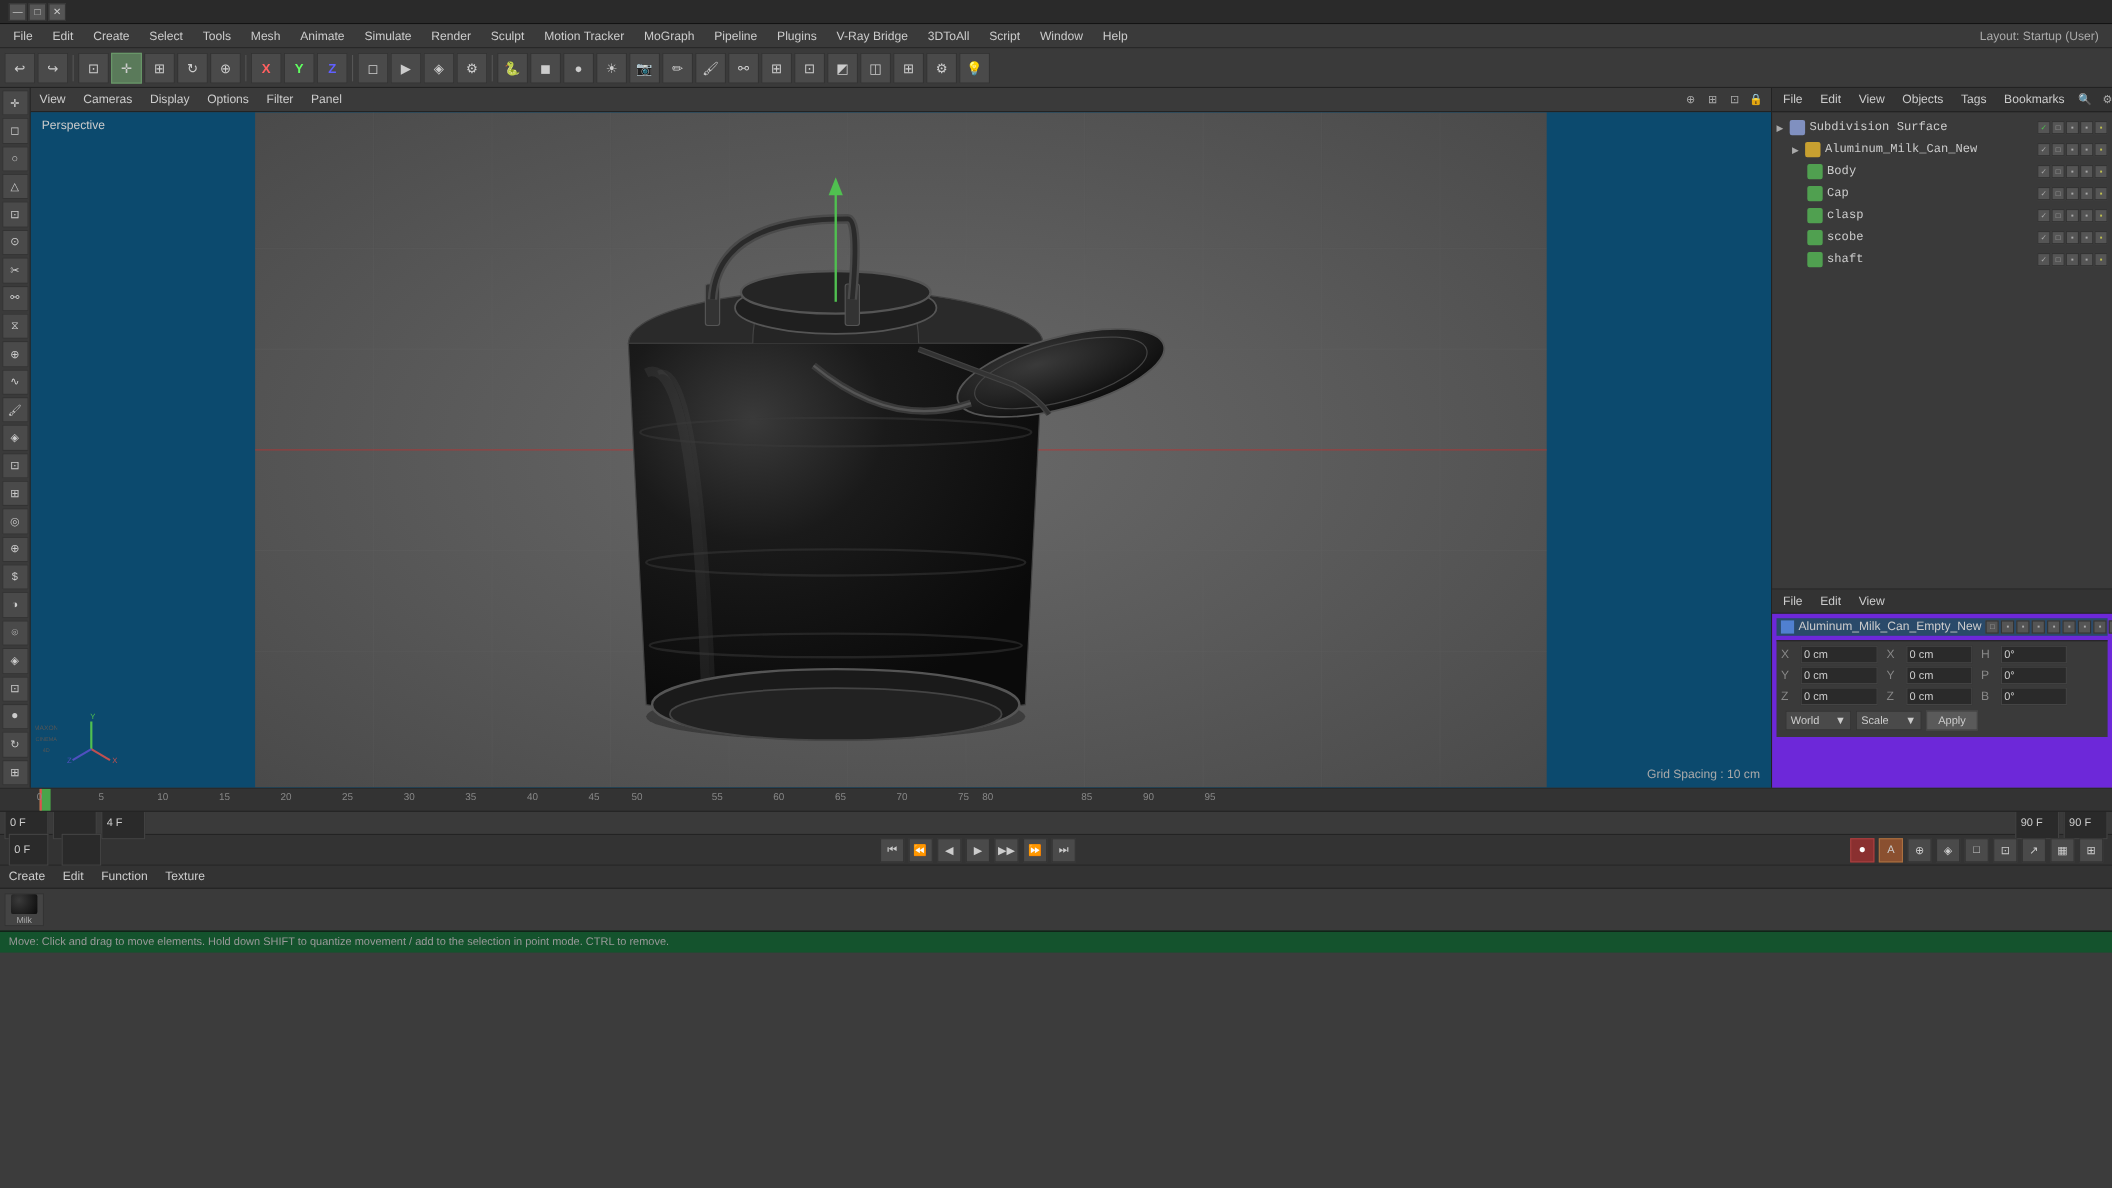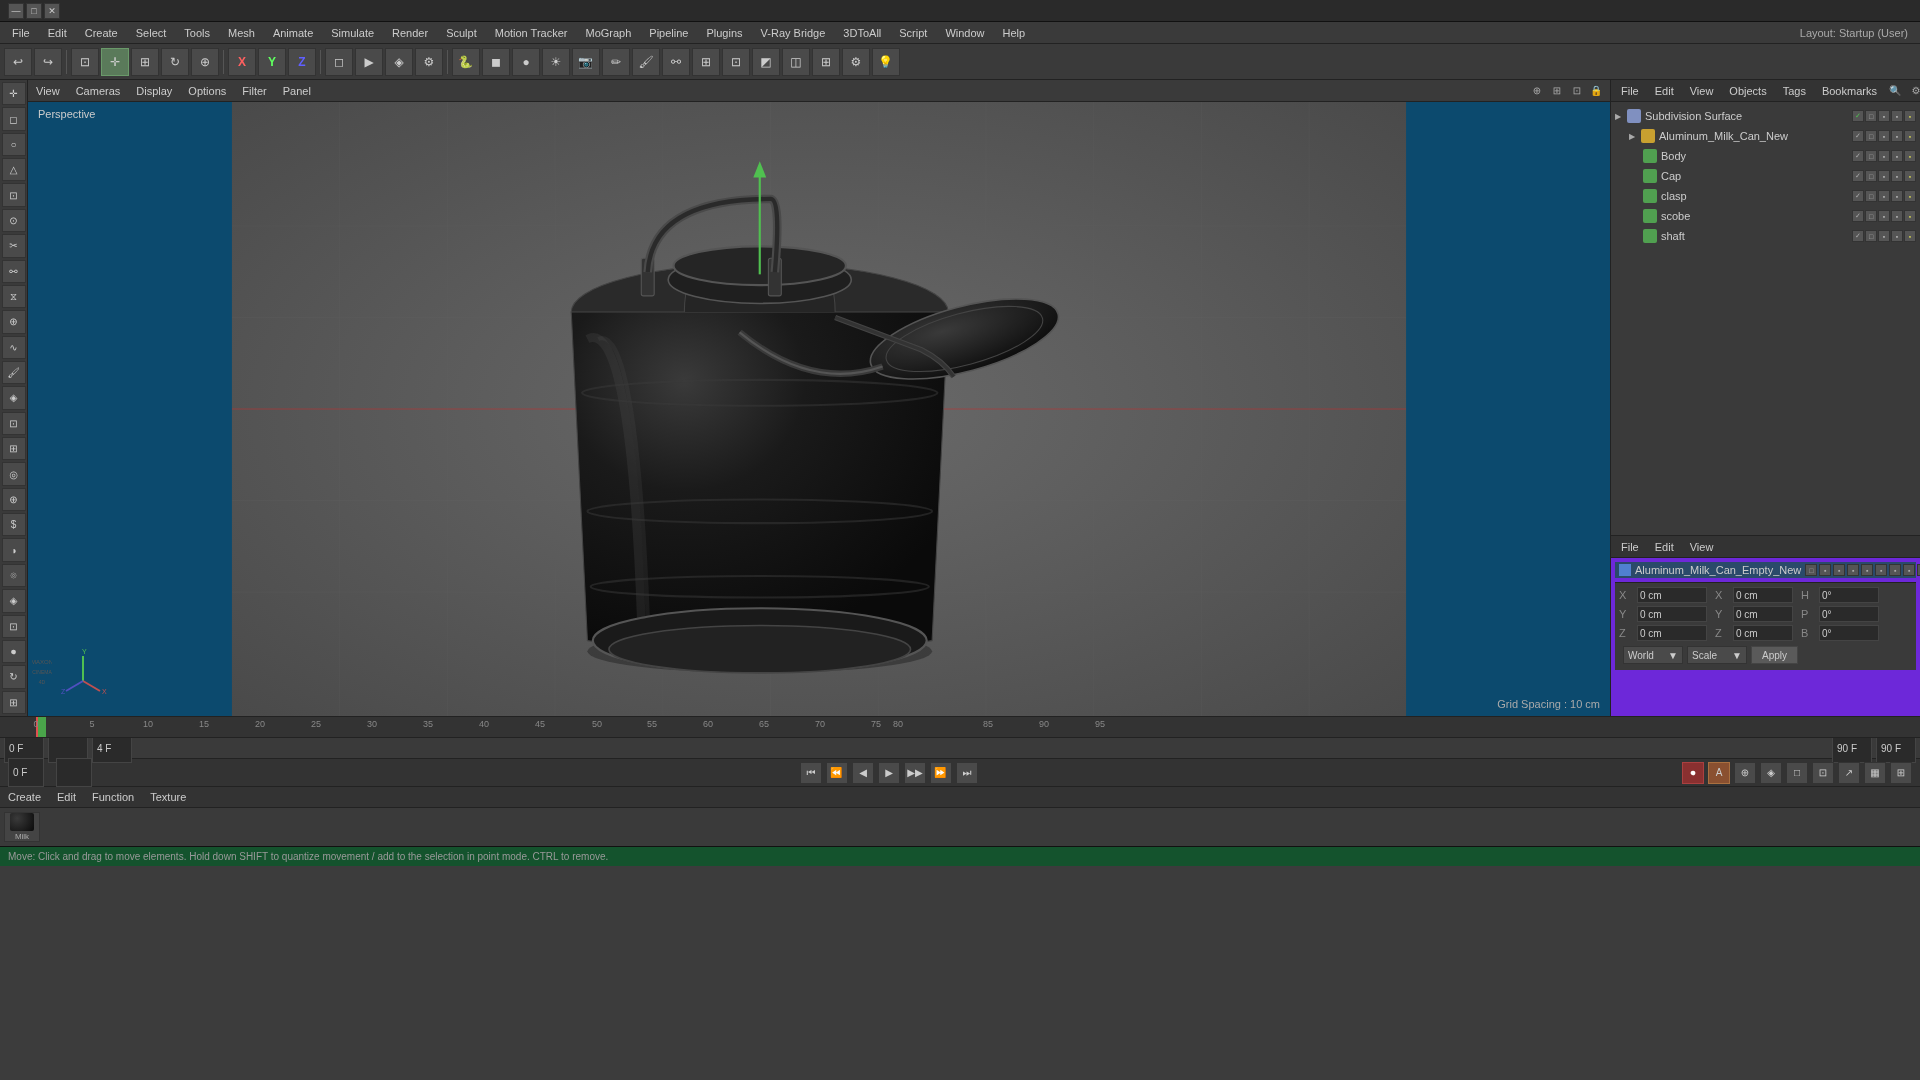--- a/index.html
+++ b/index.html
@@ -206,21 +206,21 @@
       padding: 0 4px;
       cursor: pointer;
       gap: 2px;
     }
 
     .obj-indent { width: 12px; flex-shrink: 0; }
     .obj-arrow { width: 10px; font-size: 9px; color: #aaa; }
     .obj-icon { width: 14px; height: 14px; background: #888; border-radius: 2px; margin-right: 2px; flex-shrink: 0; }
     .obj-icon.yellow { background: #c8a030; }
     .obj-icon.green { background: #50a050; }
-    .obj-label { flex: 1; font-size: 11px; color: #ccc; }
+    .obj-label { flex: 1; font-size: 11px; color: #ccc; font-family: Liberation Mono, monospace; }
 
     
     #attr-manager {
       height: 180px;
       display: flex;
       flex-direction: column;
     }
 
     #attr-manager-tabs {
       height: 22px;
@@ -923,21 +923,21 @@
     <span class="tick-label" style="left:36px;">0</span>
     <span class="tick-label" style="left:92px;">5</span>
     <span class="tick-label" style="left:148px;">10</span>
     <span class="tick-label" style="left:204px;">15</span>
     <span class="tick-label" style="left:260px;">20</span>
     <span class="tick-label" style="left:316px;">25</span>
     <span class="tick-label" style="left:372px;">30</span>
     <span class="tick-label" style="left:428px;">35</span>
     <span class="tick-label" style="left:484px;">40</span>
     <span class="tick-label" style="left:540px;">45</span>
-    <span class="tick-label" style="left:597px;">50</span>
+    <span class="tick-label" style="left:579px;">50</span>
     <span class="tick-label" style="left:652px;">55</span>
     <span class="tick-label" style="left:708px;">60</span>
     <span class="tick-label" style="left:764px;">65</span>
     <span class="tick-label" style="left:820px;">70</span>
     <span class="tick-label" style="left:876px;">75</span>
     <span class="tick-label" style="left:898px;">80</span>
     <span class="tick-label" style="left:988px;">85</span>
     <span class="tick-label" style="left:1044px;">90</span>
     <span class="tick-label" style="left:1100px;">95</span>
   </div>

